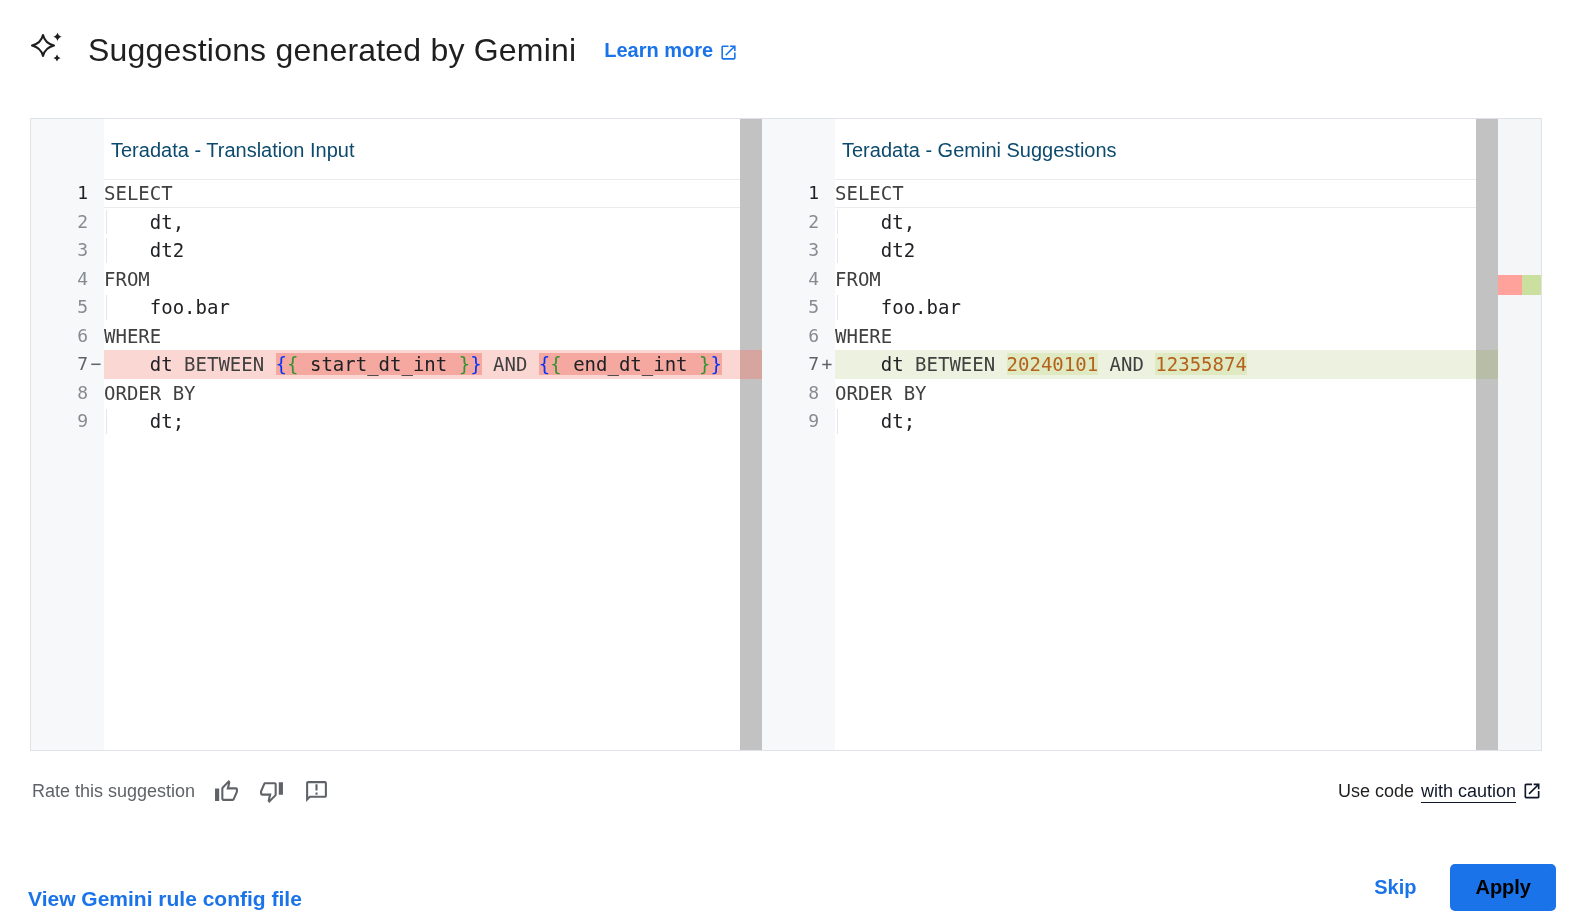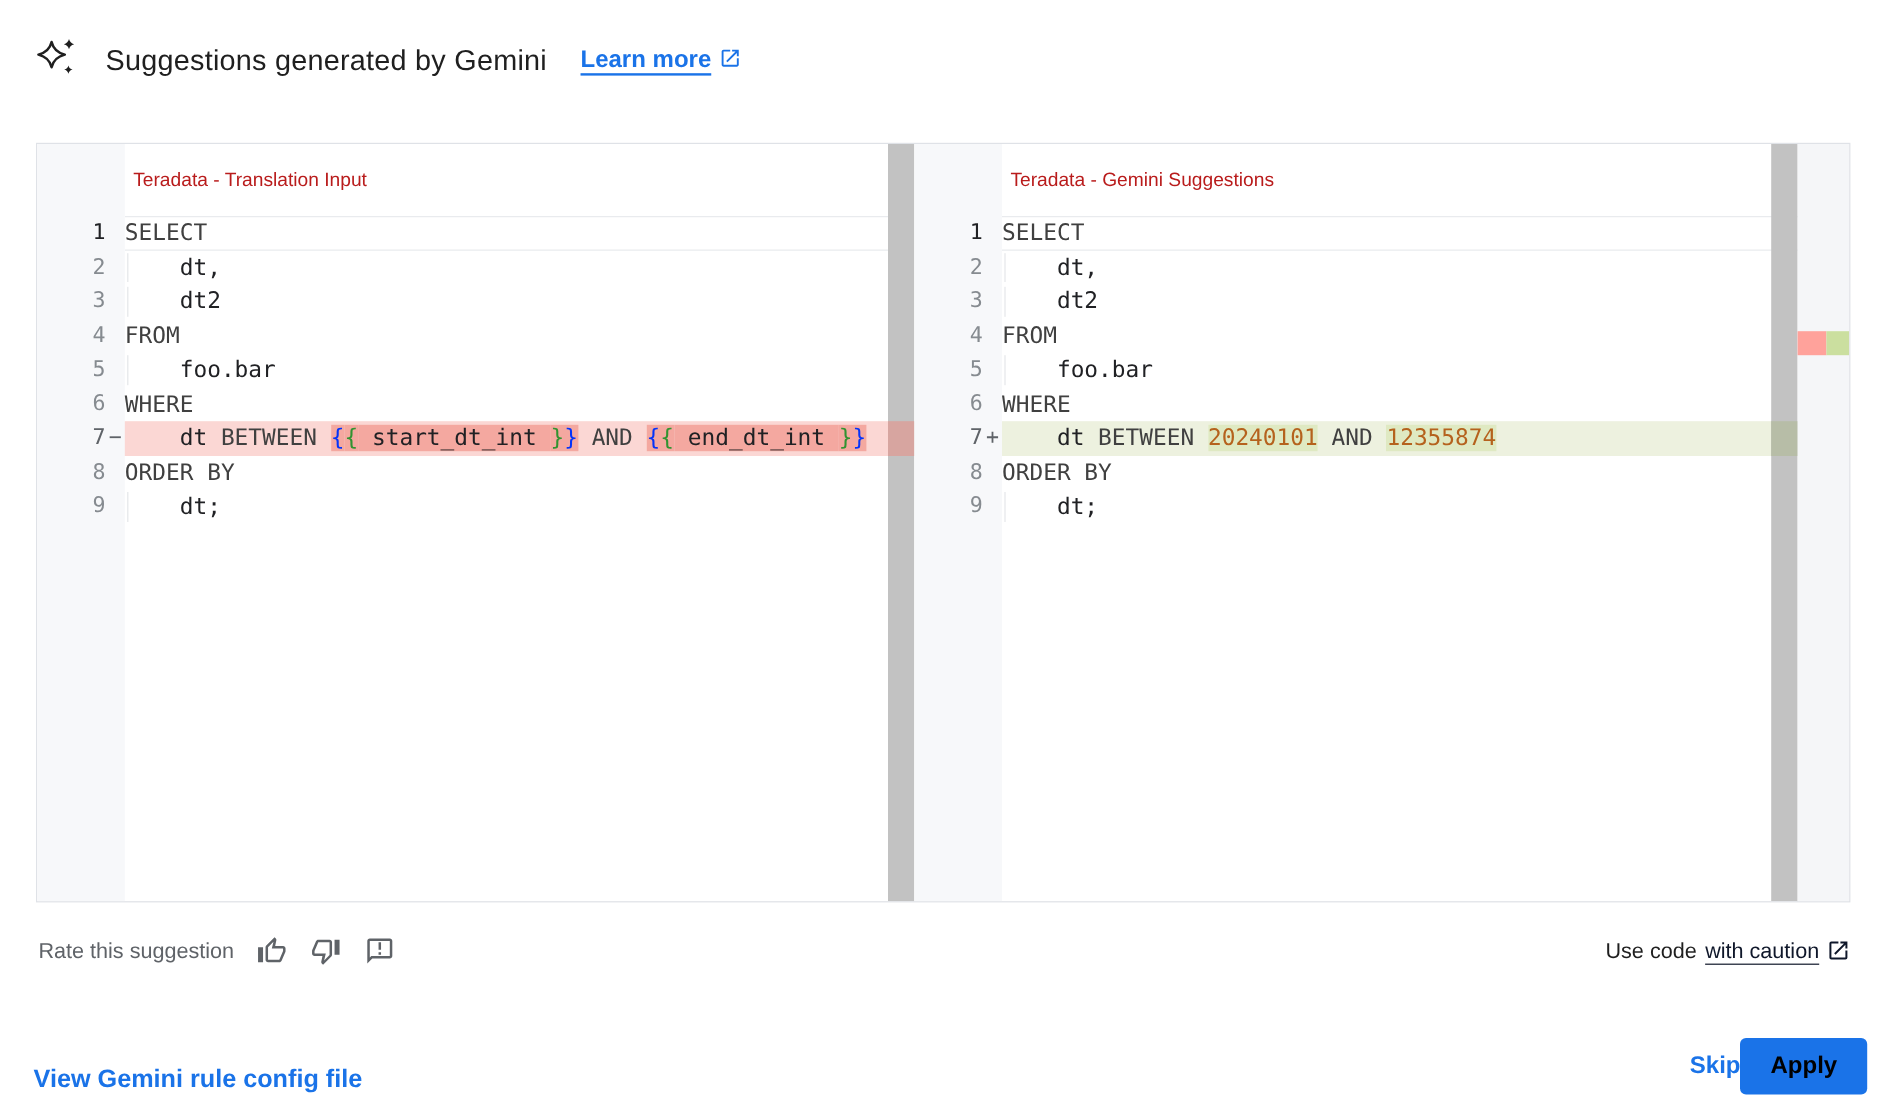--- a/index.html
+++ b/index.html
@@ -8,35 +8,35 @@
     width:1572px; height:922px;
     background:#ffffff;
     font-family:"Liberation Sans", sans-serif;
     color:#202124;
     overflow:hidden;
   }
 
   
   .header { display:flex; align-items:center; padding:31px 30px 0 30px; }
   .spark { width:34px; height:34px; flex:none; }
-  .htitle { font-size:24px; color:#1f1f1f; margin-left:24px; letter-spacing:.2px; }
-  .learn { display:inline-flex; align-items:flex-start; gap:6px; margin-left:28px;
-           color:#1a73e8; font-size:20px; font-weight:bold; text-decoration:underline;
+  .htitle { font-size:32px; color:#1f1f1f; margin-left:24px; letter-spacing:.2px; }
+  .learn { display:inline-flex; align-items:flex-end; gap:6px; margin-left:28px;
+           color:#1a73e8; font-size:20px; font-weight:bold; 
            text-underline-offset:5px; cursor:pointer; }
   .learn svg { width:19px; height:19px; }
 
   
   .diff { display:flex; margin:49px 30px 0 30px; height:633px;
           border:1px solid #dfe2e7; background:#fff; }
   .editor { position:relative; height:100%; overflow:hidden; }
   .editor.leftp  { width:731px; flex:none; }
   .editor.rightp { flex:1; }
   .gutterbg { position:absolute; left:0; top:0; bottom:0; width:73px; background:#f7f8fa; }
   .etitle { position:relative; height:60px; line-height:62px; padding-left:80px;
-            font-size:16px; color:#b91c1c; white-space:nowrap; }
+            font-size:20px; color:#0c4a6e; white-space:nowrap; }
 
   .row { position:relative; display:flex; height:28.5px; line-height:28.5px;
          font-family:"DejaVu Sans Mono", monospace; font-size:19px; }
   .num  { width:57px; flex:none; text-align:right; color:#868b90; font-size:18px; }
   .num.active { color:#202124; }
   .num.strong { color:#5f6368; }
   .sign { width:16px; flex:none; text-align:center; color:#5f6368; font-size:18px; }
   .code { flex:1; white-space:pre; color:#202124; position:relative; }
   .code.current { box-shadow: inset 0 1px 0 #e9ebee, inset 0 -1px 0 #e9ebee; }
   .code.guide::before { content:""; position:absolute; left:2px; top:2px; bottom:2px;
@@ -72,21 +72,21 @@
   .caution { display:flex; align-items:center; font-size:18px; color:#1f1f1f; }
   .caution a { display:inline-flex; align-items:center; gap:6px; margin-left:7px;
                color:#0f172a; text-decoration:underline; text-underline-offset:5px; cursor:pointer; }
   .caution svg { width:20px; height:20px; }
 
   
   .footer { display:flex; align-items:flex-end; justify-content:space-between;
             margin:58px 16px 0 28px; }
   .cfg-link { color:#1a73e8; font-size:21px; font-weight:bold; cursor:pointer; text-decoration:none; }
   .footer-right { display:flex; align-items:center; }
-  .skip { color:#1a73e8; font-size:20px; font-weight:bold; cursor:pointer; text-decoration:none; }
+  .skip { color:#1a73e8; font-size:20px; font-weight:bold; margin-right:34px; cursor:pointer; text-decoration:none; }
   .apply { background:#1a73e8; color:#000000; border:none; border-radius:5px;
            height:47px; padding:0 25px; font-size:20px; font-weight:bold;
            font-family:"Liberation Sans", sans-serif; cursor:pointer; }
 </style>
 </head>
 <body>
 
 <div class="header">
   <span>
     <svg class="spark" viewBox="0 0 34 34">

